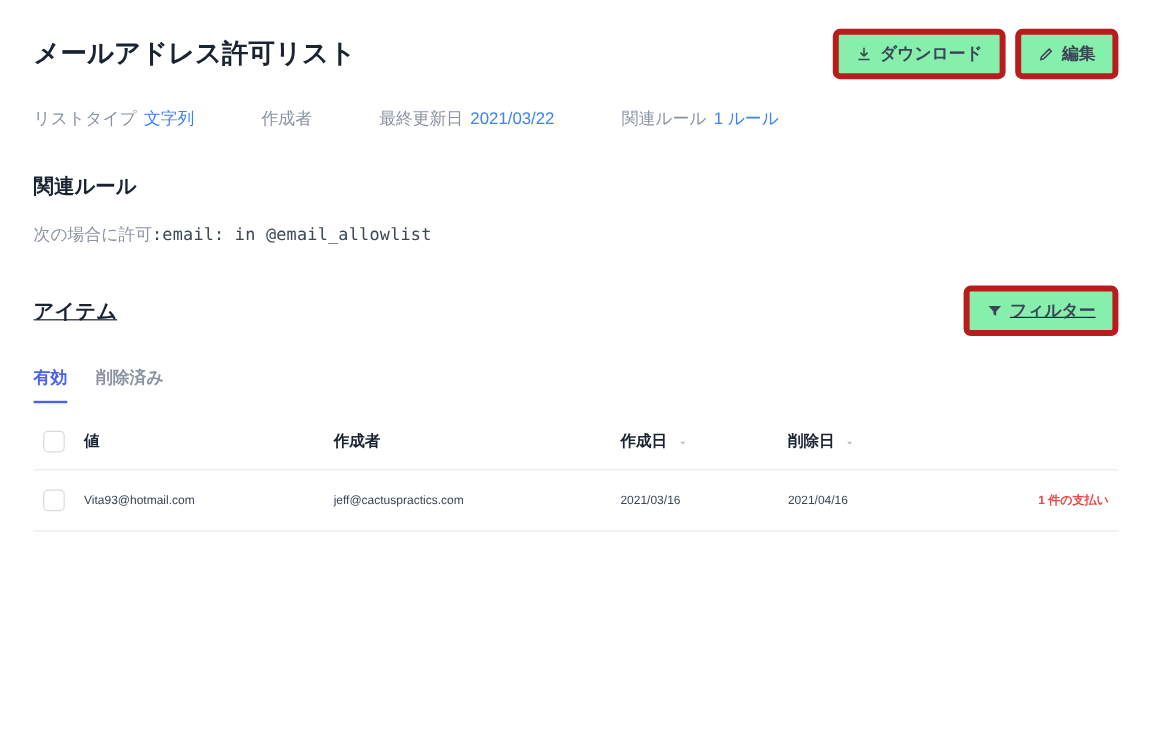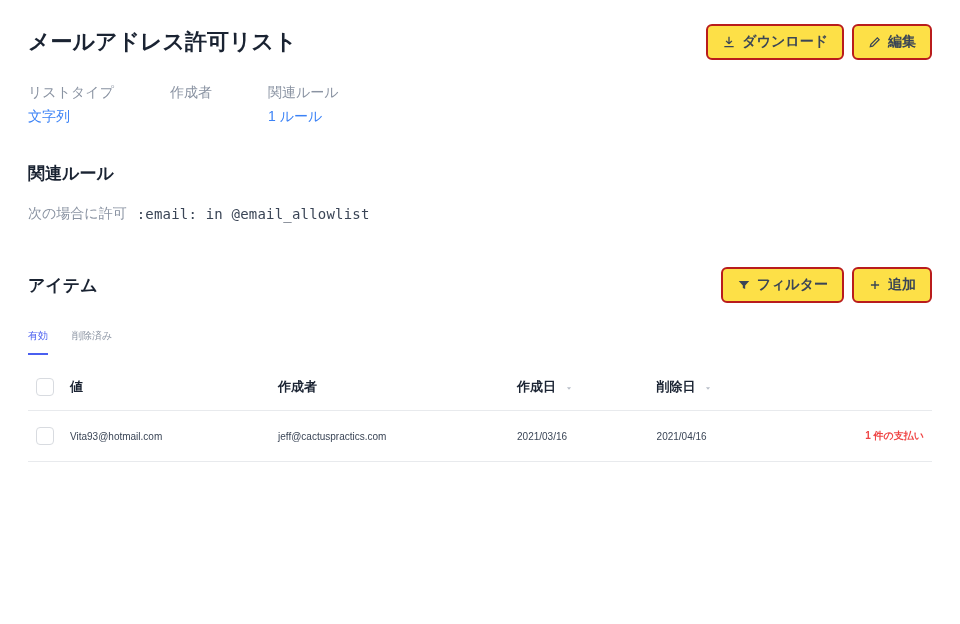--- a/index.html
+++ b/index.html
@@ -24,76 +24,76 @@
 }
 .btn-group {
   display: flex;
   gap: 8px;
 }
 .btn {
   display: inline-flex;
   align-items: center;
   gap: 6px;
   padding: 7px 14px;
-  border: 2px solid #b91c1c;
+  border: 5px solid #b91c1c;
   border-radius: 6px;
-  background: #fde047;
+  background: #86efac;
   font-size: 14px;
   font-weight: 600;
   color: #3a4556;
   cursor: pointer;
 }
 .btn svg { width: 14px; height: 14px; }
 .meta-grid {
   display: flex;
   gap: 56px;
   margin-bottom: 36px;
 }
 .meta-item {
   display: flex;
-  flex-direction: column;
+  flex-direction: row;
   gap: 6px;
 }
 .meta-label { color: #8a93a2; font-size: 14px; }
 .meta-value { color: #3b82f6; font-size: 14px; }
 .section-title {
   font-size: 17px;
   font-weight: 700;
   color: #1a2332;
   margin-bottom: 20px;
 }
 .rule-row {
   display: flex;
   align-items: center;
-  gap: 10px;
-  margin-bottom: 44px;
+  margin-bottom: 33px;
   font-size: 14px;
 }
 .rule-prefix { color: #8a93a2; }
 .rule-code {
   font-family: "SFMono-Regular", Consolas, monospace;
   color: #3a4556;
   letter-spacing: 0.2px;
 }
 .items-header {
   display: flex;
   justify-content: space-between;
   align-items: center;
   margin-bottom: 20px;
+  text-decoration: underline;
 }
 .tabs {
   display: flex;
   gap: 24px;
   border-bottom: 1px solid transparent;
   margin-bottom: 8px;
 }
 .tab {
   padding: 6px 0 10px 0;
-  font-size: 10px;
-  font-weight: 400;
+  font-size: 14px;
+  font-weight: 700;
   color: #8a93a2;
   cursor: pointer;
   border-bottom: 2px solid transparent;
 }
 .tab.active {
   color: #4a5ff0;
   border-bottom: 2px solid #4a5ff0;
 }
 table {
   width: 100%;
@@ -159,46 +159,44 @@
 
 <div class="meta-grid">
   <div class="meta-item">
     <div class="meta-label">リストタイプ</div>
     <div class="meta-value">文字列</div>
   </div>
   <div class="meta-item">
     <div class="meta-label">作成者</div>
   </div>
   <div class="meta-item">
+    <div class="meta-label">最終更新日</div>
+    <div class="meta-value">2021/03/22</div>
+  </div>
+  <div class="meta-item">
     <div class="meta-label">関連ルール</div>
     <div class="meta-value">1 ルール</div>
   </div>
 </div>
 
 <div class="section-title">関連ルール</div>
 
 <div class="rule-row">
   <span class="rule-prefix">次の場合に許可</span>
   <span class="rule-code">:email: in @email_allowlist</span>
 </div>
 
 <div class="items-header">
   <div class="section-title" style="margin-bottom:0">アイテム</div>
   <div class="btn-group">
     <button class="btn">
       <svg viewBox="0 0 24 24" fill="#3a4556">
           <path d="M3 5h18l-7 8v6l-4-2v-4L3 5z"></path>
         </svg>
       <span>フィルター</span>
-    </button>
-    <button class="btn">
-      <svg viewBox="0 0 24 24" fill="none" stroke="#3a4556" stroke-width="2.4">
-          <path d="M12 5v14M5 12h14"></path>
-        </svg>
-      <span>追加</span>
     </button>
   </div>
 </div>
 
 <div class="tabs">
   <div class="tab active">有効</div>
   <div class="tab">削除済み</div>
 </div>
 
 <table>

